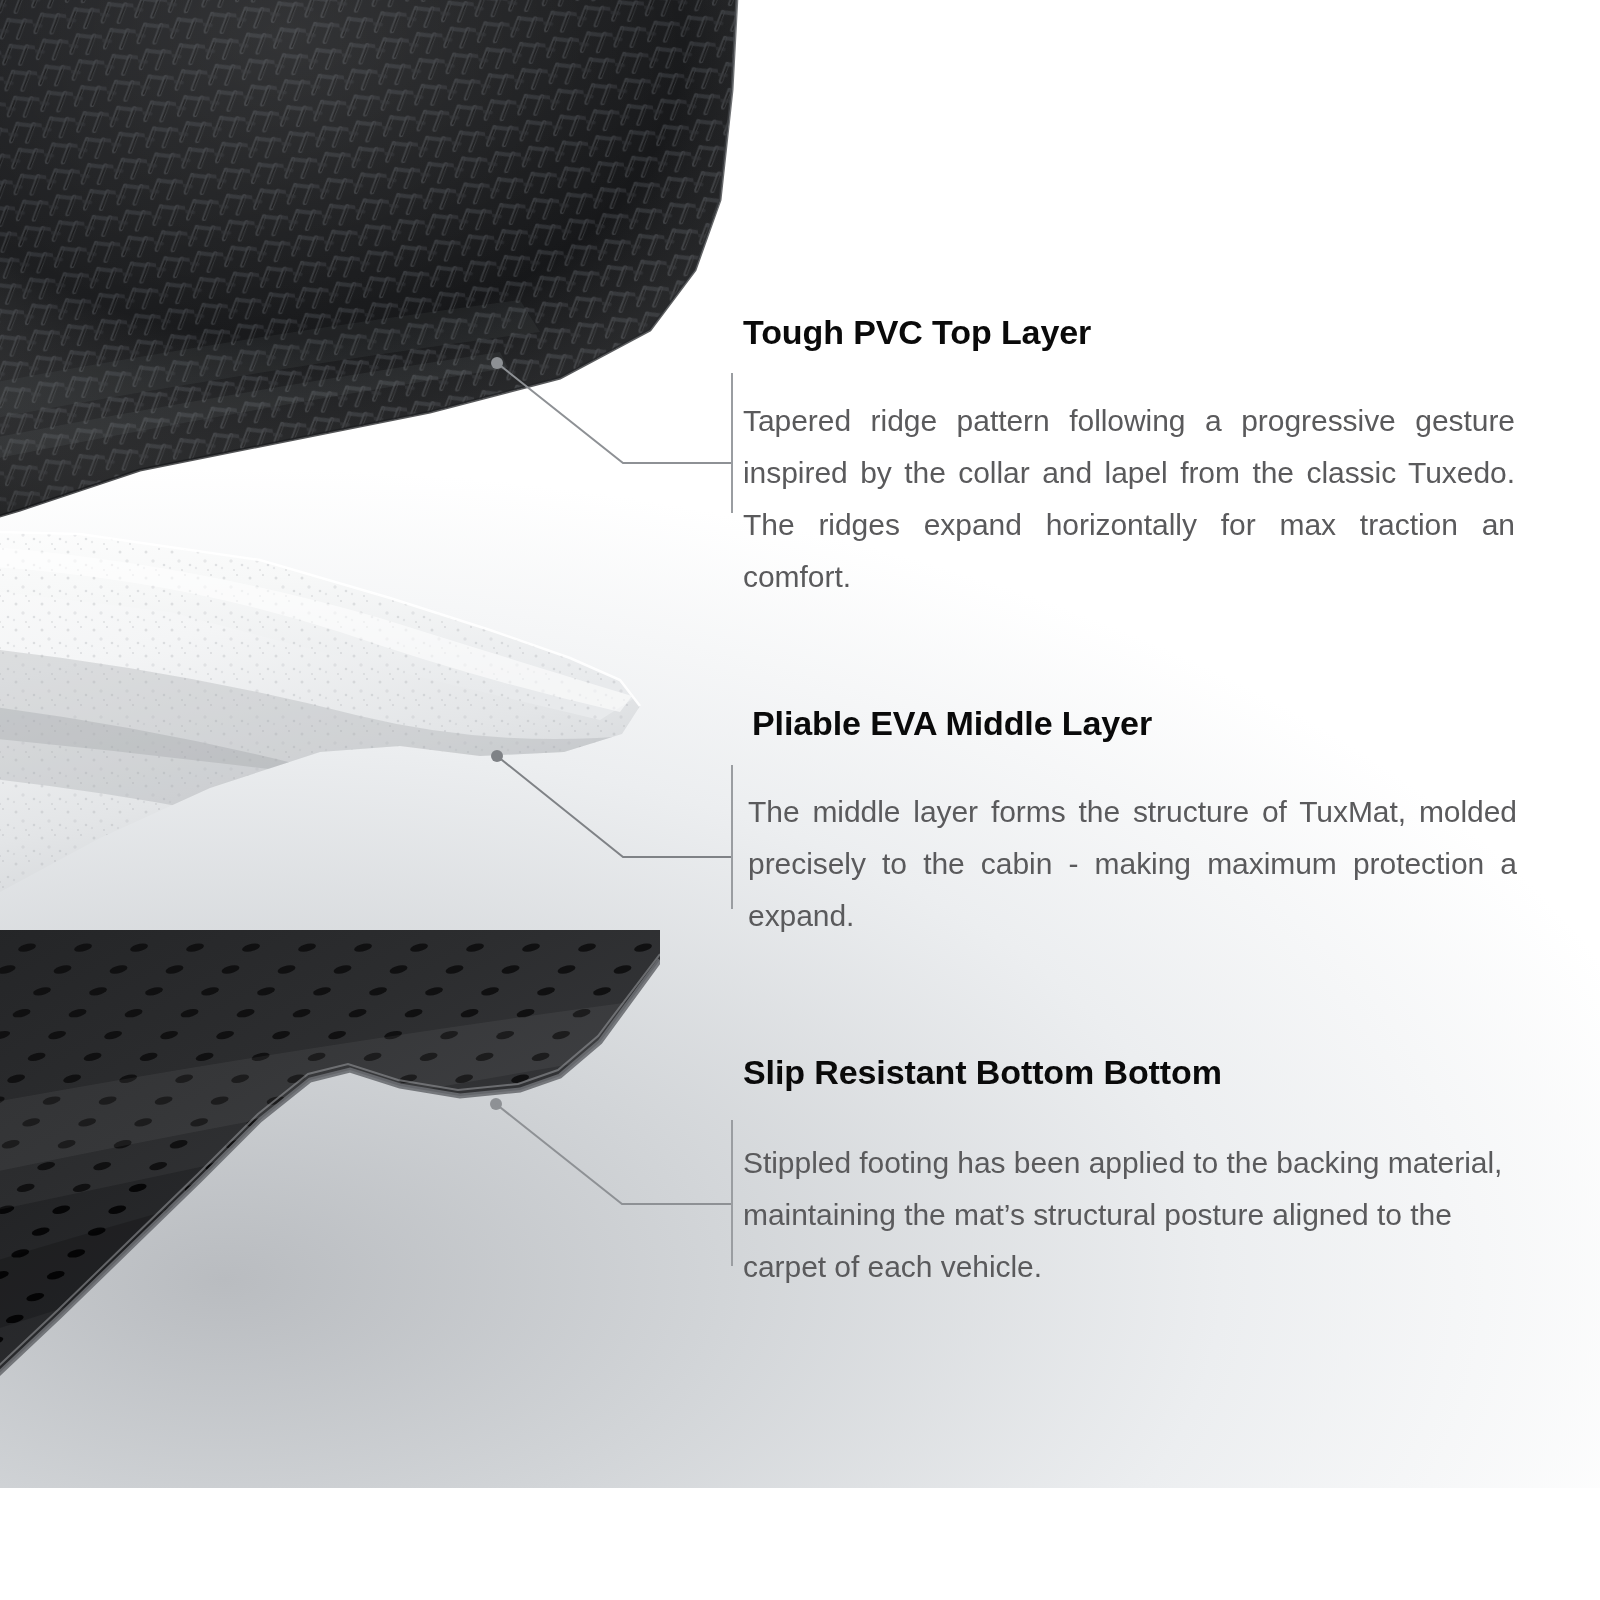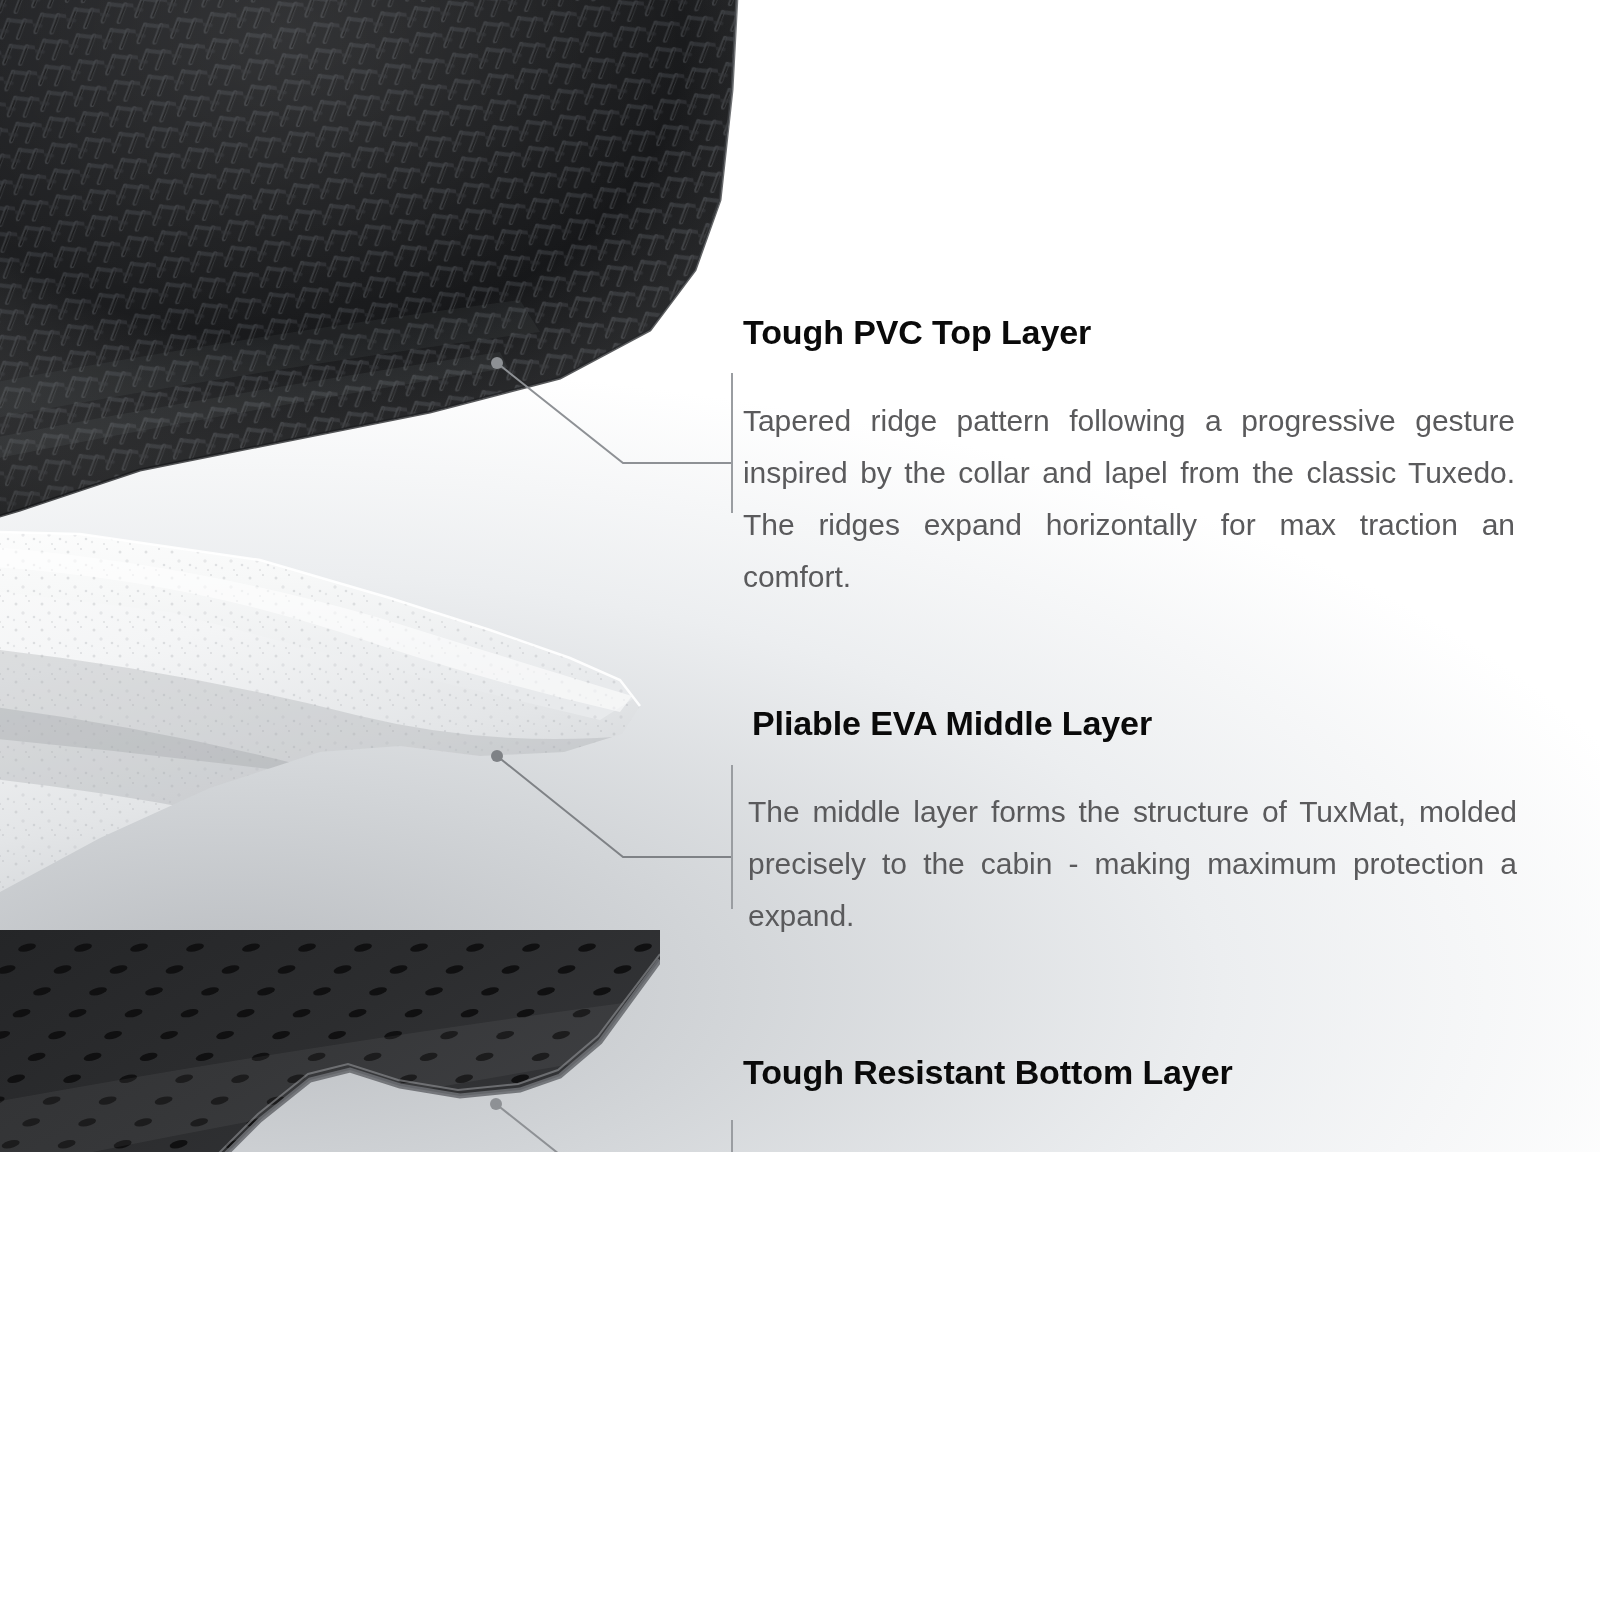--- a/index.html
+++ b/index.html
@@ -5,21 +5,21 @@
 <style>
   html,body{margin:0;padding:0;}
   body{
     width:1600px;height:1600px;
     font-family:"Liberation Sans", sans-serif;
     background:#ffffff;
     overflow:hidden;
   }
   #stage{
     position:relative;
-    width:1600px;height:1152px;
+    width:1600px;height:1488px;
     background:
       radial-gradient(120% 70% at 14% 86%, #b9bcc0 0%, #d2d5d8 26%, #eceef0 52%, #ffffff 78%),
       linear-gradient(100deg, #e1e4e7 0%, #e9ebee 30%, #f6f7f8 58%, #ffffff 82%);
     overflow:hidden;
   }
 
   
   .art{position:absolute;}
   svg.art{display:block;}
 
@@ -270,16 +270,17 @@
     <h2>Tough PVC Top Layer</h2>
     <p style="margin-top:44px;">Tapered ridge pattern following a progressive gesture inspired by the collar and lapel from the classic Tuxedo. The ridges expand horizontally for max traction an comfort.</p>
   </div>
 
   <div class="block" style="left:752px;top:704px;width:765px;">
     <h2>Pliable EVA Middle Layer</h2>
     <p style="margin-top:44px;margin-left:-4px;text-align:justify;text-justify:inter-word;">The middle layer forms the structure of TuxMat, molded precisely to the cabin - making maximum protection a expand.</p>
   </div>
 
   <div class="block" style="left:743px;top:1053px;width:777px;">
-    <h2>Tough Resistant Bottom Layer</h2>
+    <h2>Slip Resistant Bottom Bottom</h2>
+    <p style="margin-top:46px;">Stippled footing has been applied to the backing material, maintaining the mat’s structural posture aligned to the carpet of each vehicle.</p>
   </div>
 
 </div>
 
 </body></html>

